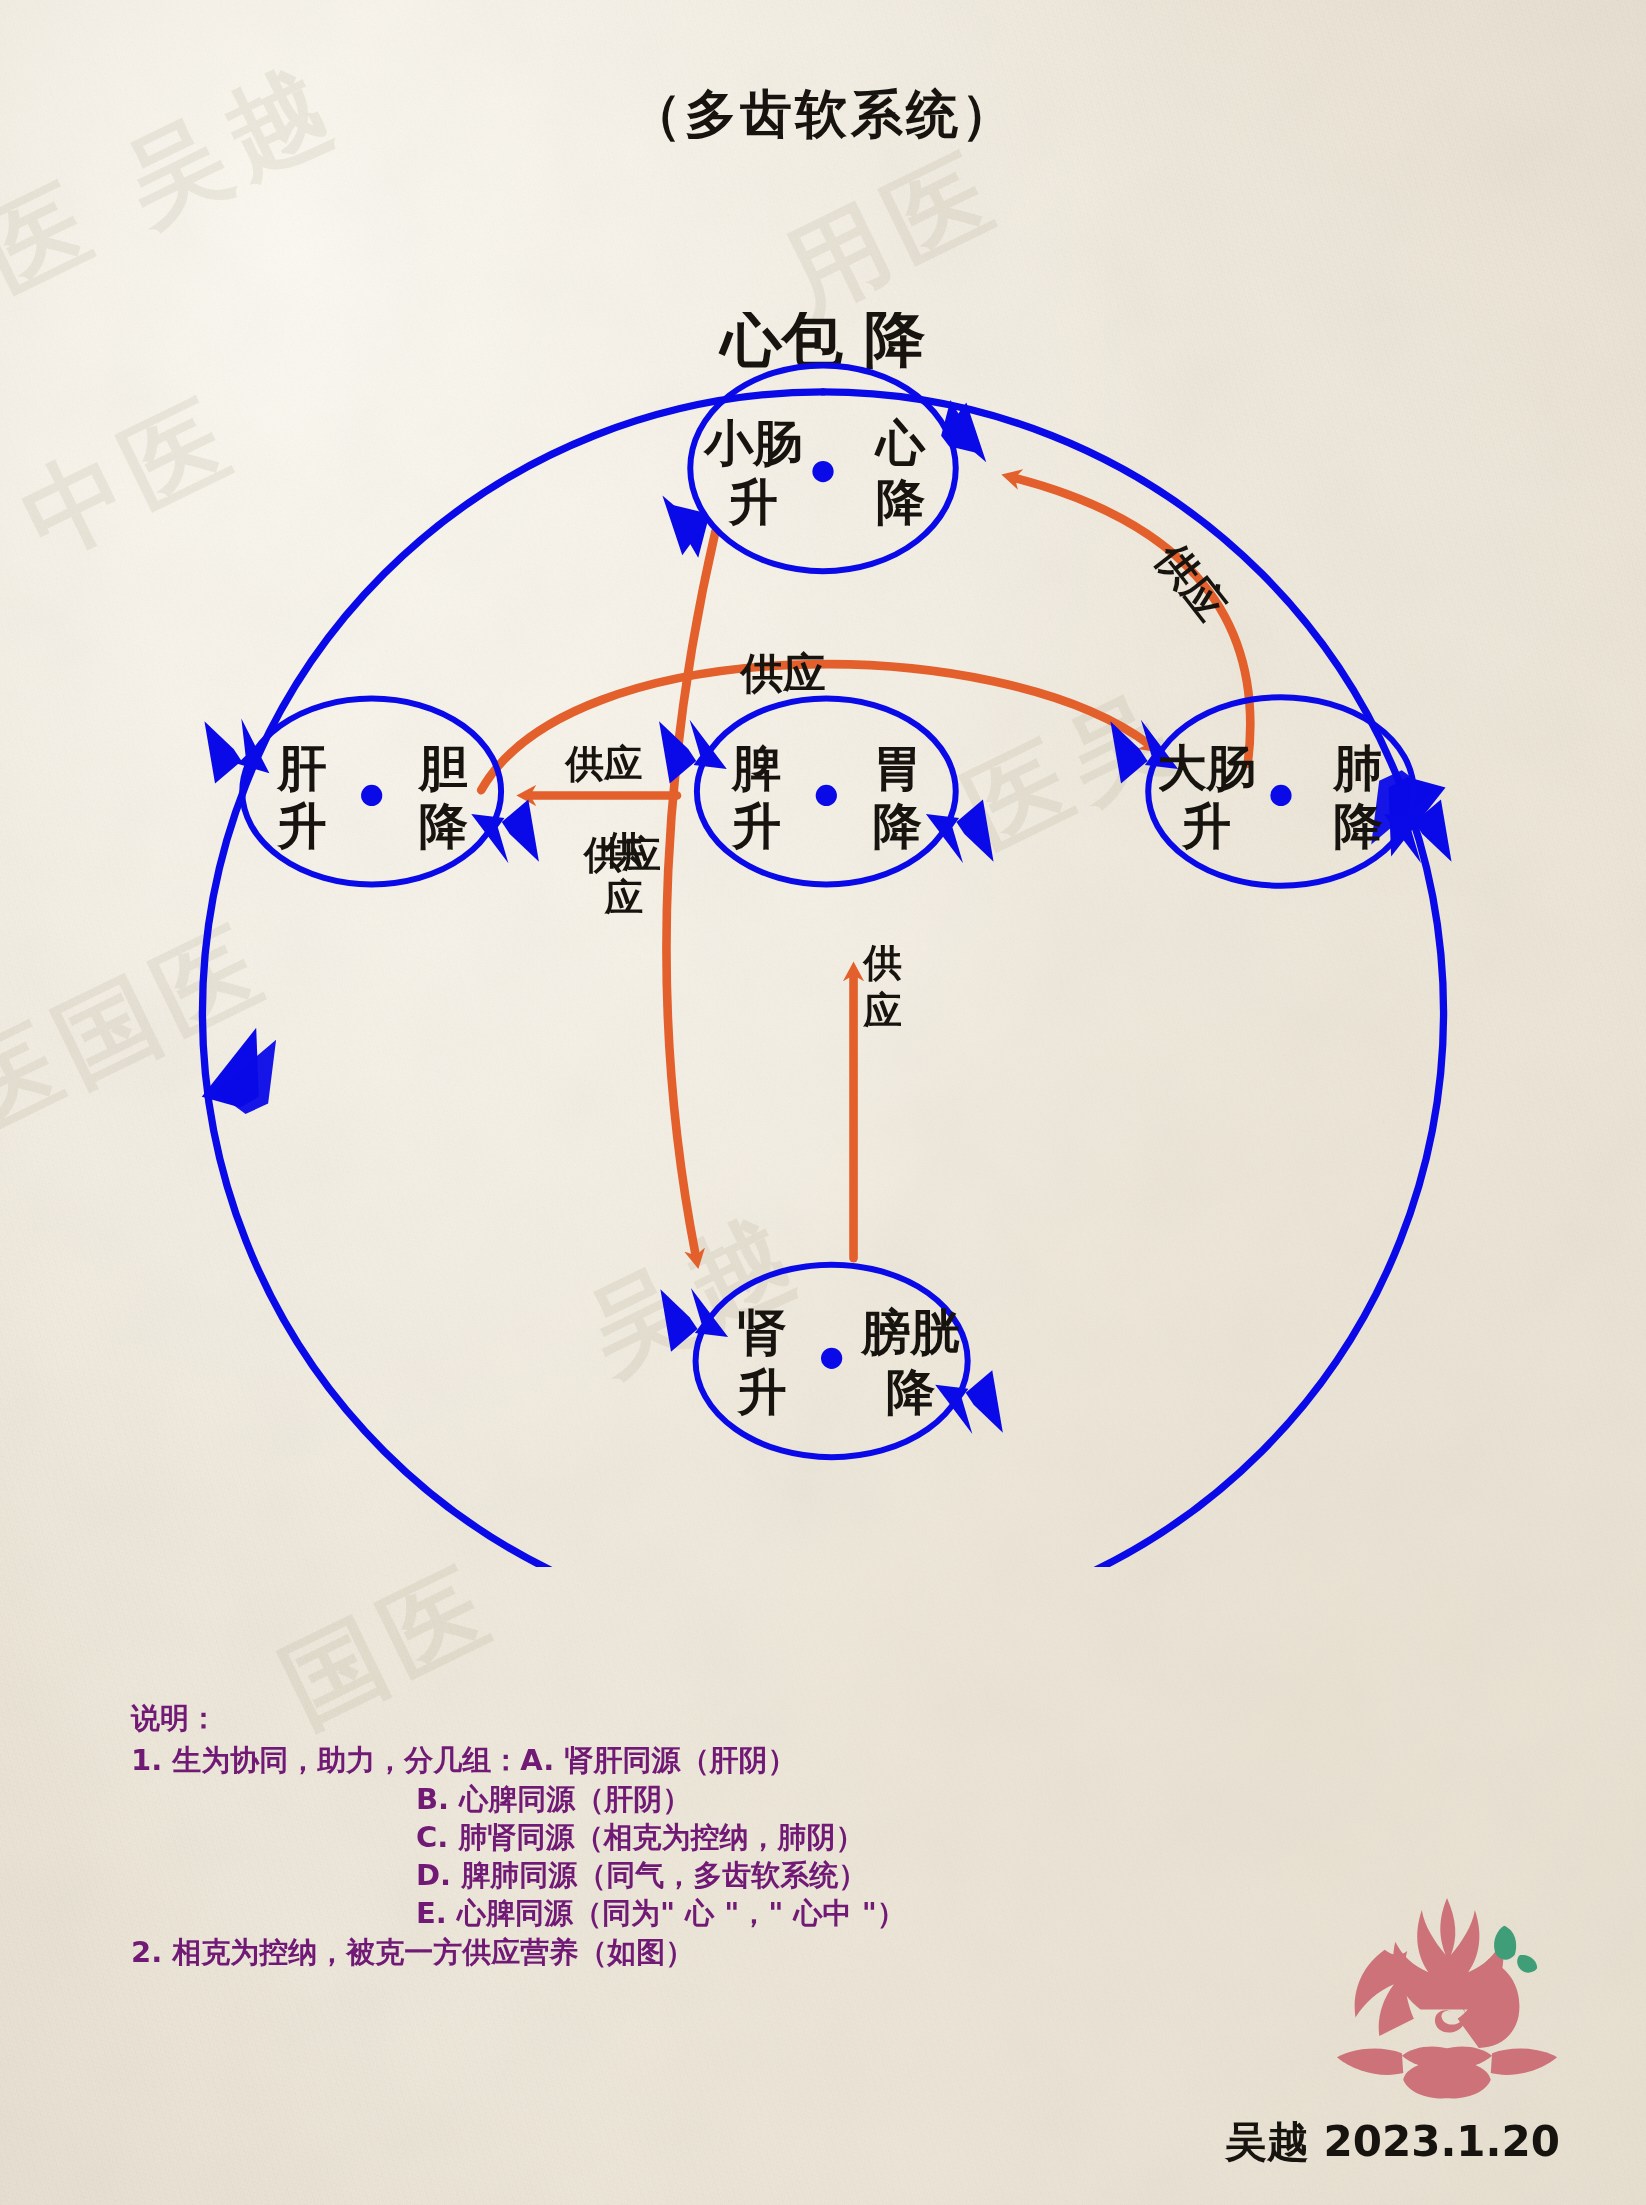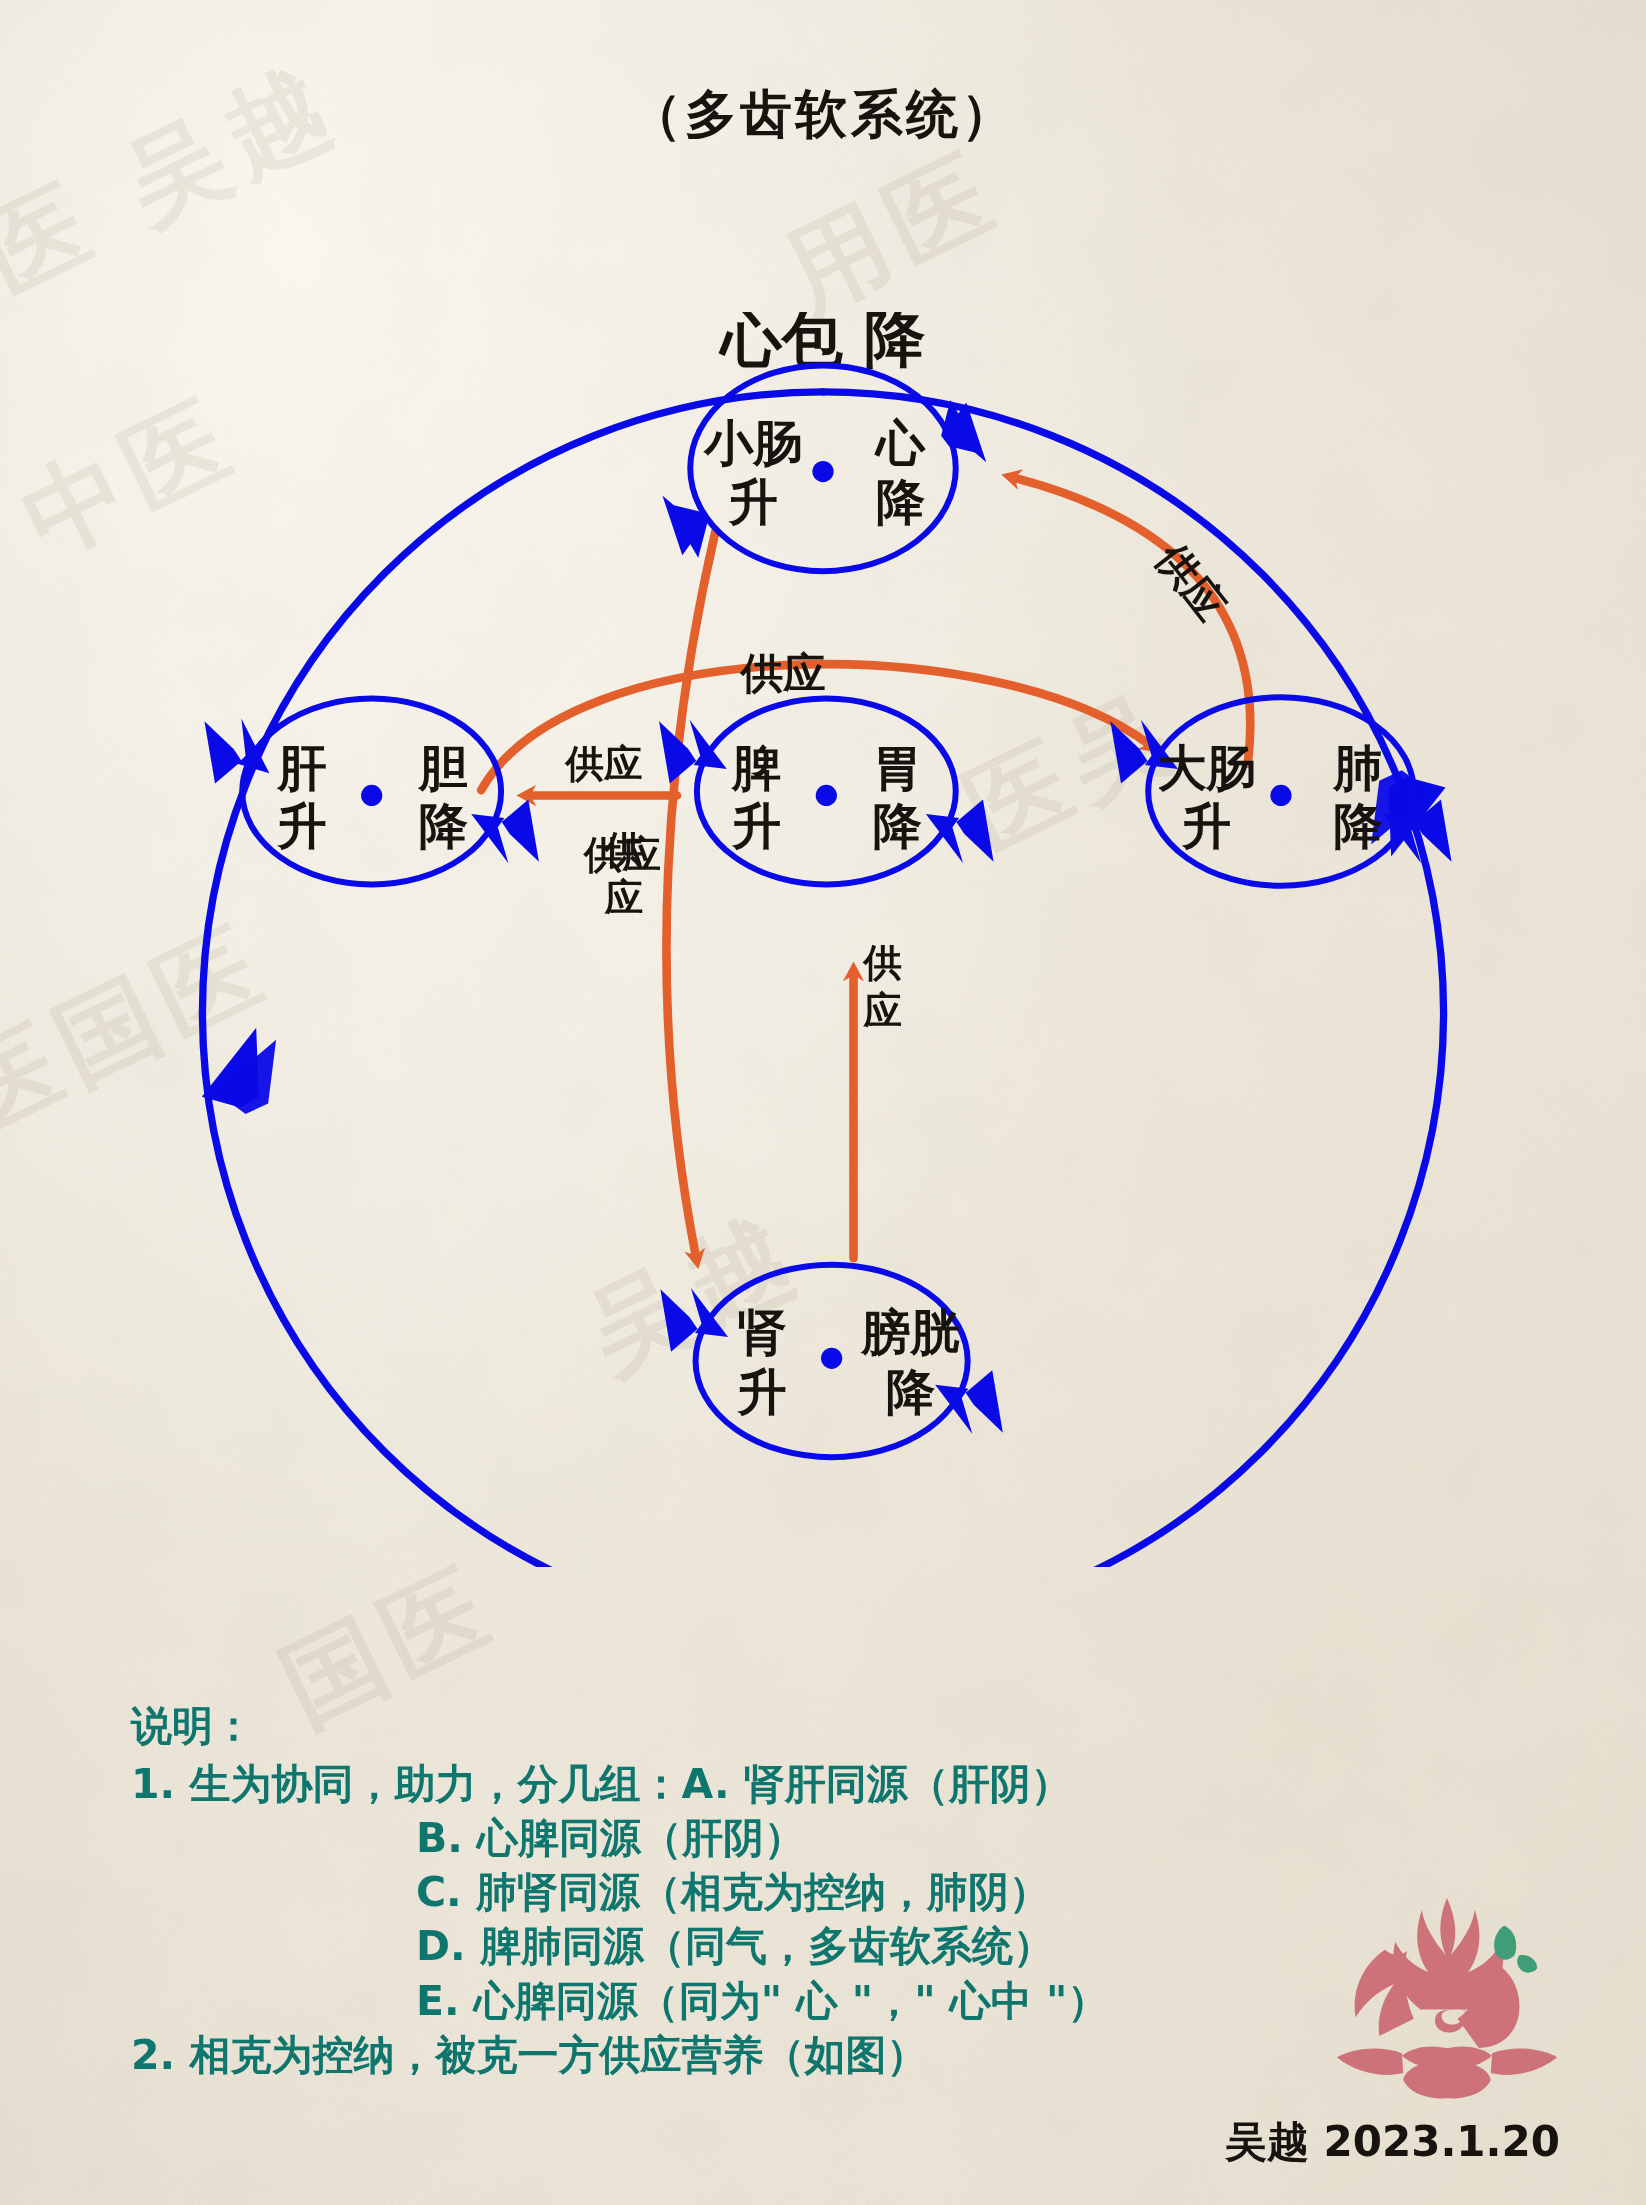--- a/index.html
+++ b/index.html
@@ -104,24 +104,24 @@
     font-weight: bold;
     fill: #17140f;
   }
 
   
   #legend {
     position: absolute;
     left: 131px;
     top: 1699px;
     width: 1394px;
-    color: #0f766e;
-    font-family: "DejaVu Sans", sans-serif;
-    font-weight: bold;
-    font-size: 41px;
+    color: #701a75;
+    font-family: "DejaVu Sans", sans-serif;
+    font-weight: bold;
+    font-size: 29px;
     line-height: 1.32;
   }
   #legend .head { margin-bottom: 4px; }
   #legend .row { white-space: nowrap; }
   #legend .indent { padding-left: 285px; }
 
   
   #signature {
     position: absolute;
     right: 86px;

